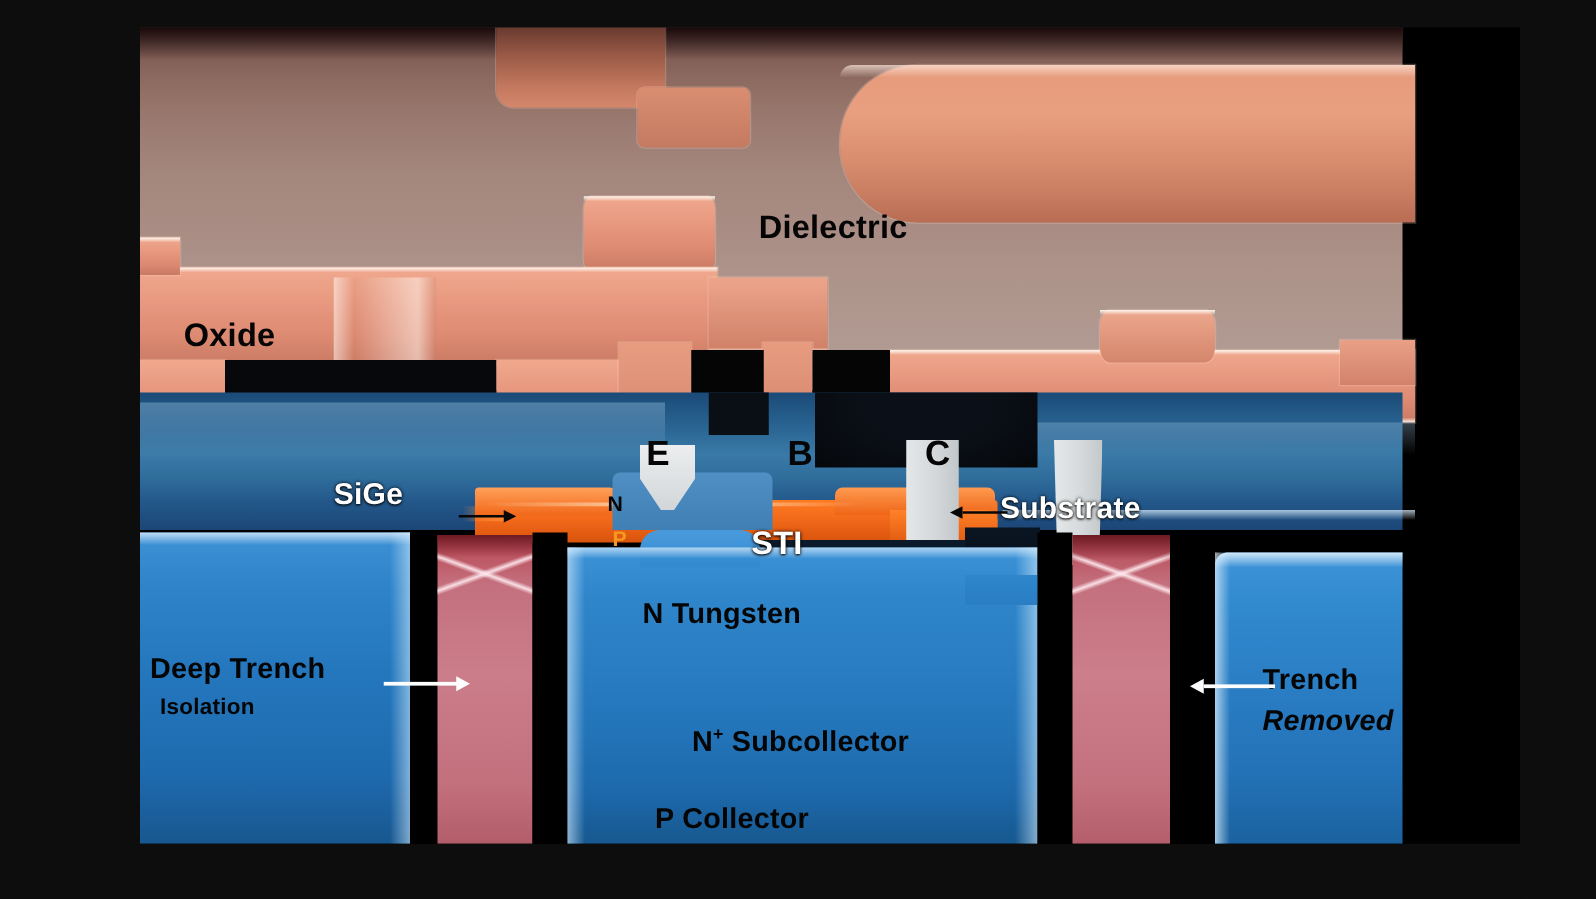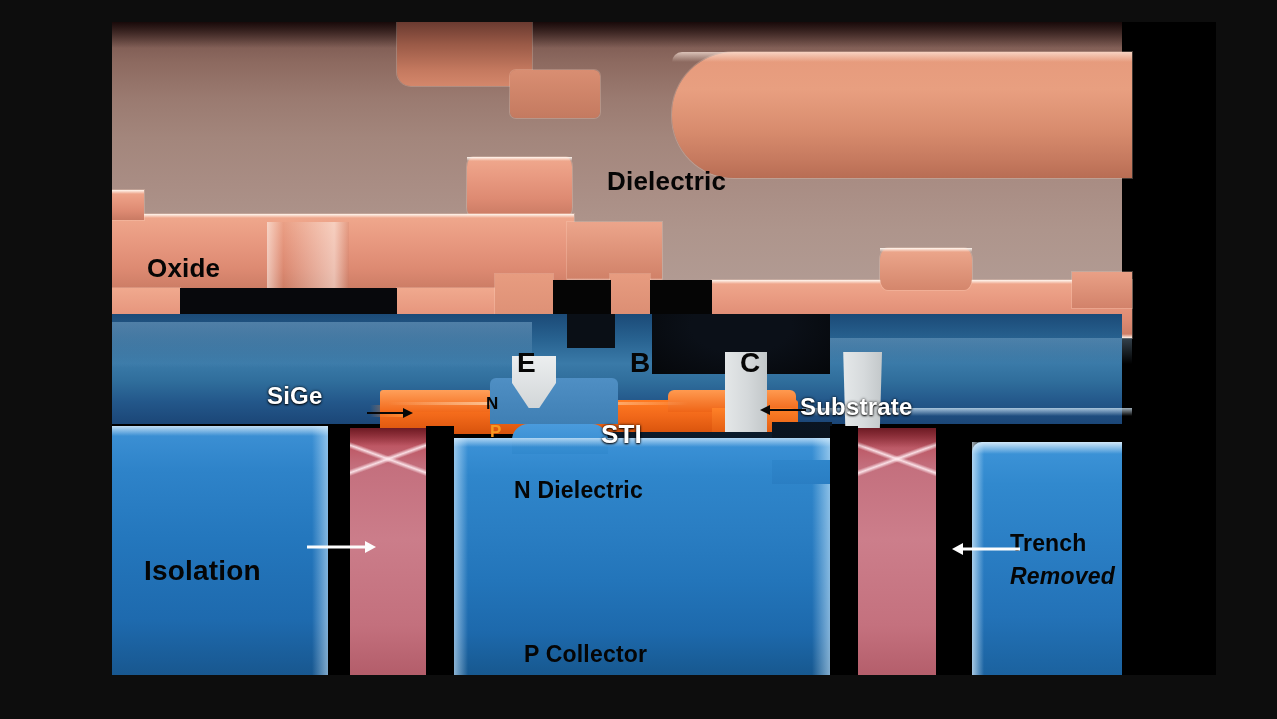--- a/index.html
+++ b/index.html
@@ -264,26 +264,30 @@
     <div class="lbl black" style="left:405px;top:325px;font-size:28px;">E</div>
 
     <div class="lbl black" style="left:518px;top:325px;font-size:28px;">B</div>
 
     <div class="lbl black" style="left:628px;top:325px;font-size:28px;">C</div>
 
     <div class="lbl black" style="left:374px;top:372px;font-size:17px;">N</div>
 
     <div class="lbl orange" style="left:378px;top:400px;font-size:17px;">P</div>
 
-    <div class="lbl black" style="left:402px;top:455px;font-size:23px;">N Dielectric</div>
-
+    <div class="lbl black" style="left:402px;top:455px;font-size:23px;">N Tungsten</div>
+
+    <div class="lbl black" style="left:402px;top:531px;font-size:23px;">
+      <span>N</span><span class="sup">+</span><span> Subcollector</span>
+    </div>
 
     <div class="lbl black" style="left:412px;top:619px;font-size:23px;">P Collector</div>
 
-    <div class="lbl black" style="left:32px;top:533px;font-size:28px;">Isolation</div>
+    <div class="lbl black" style="left:8px;top:499px;font-size:23px;">Deep Trench</div>
+    <div class="lbl black" style="left:16px;top:533px;font-size:18px;">Isolation</div>
 
     <div class="lbl black" style="left:898px;top:508px;font-size:23px;">Trench</div>
     <div class="lbl black" style="left:898px;top:541px;font-size:23px;font-style:italic;">Removed</div>
 
     <div class="arrow white" style="left:195px;top:518px;width:72px;height:14px;">
       <div class="shaft" style="left:0;width:62px;"></div>
       <div class="head right" style="left:58px;"></div>
     </div>
 
     <div class="arrow white" style="left:840px;top:520px;width:68px;height:14px;">

